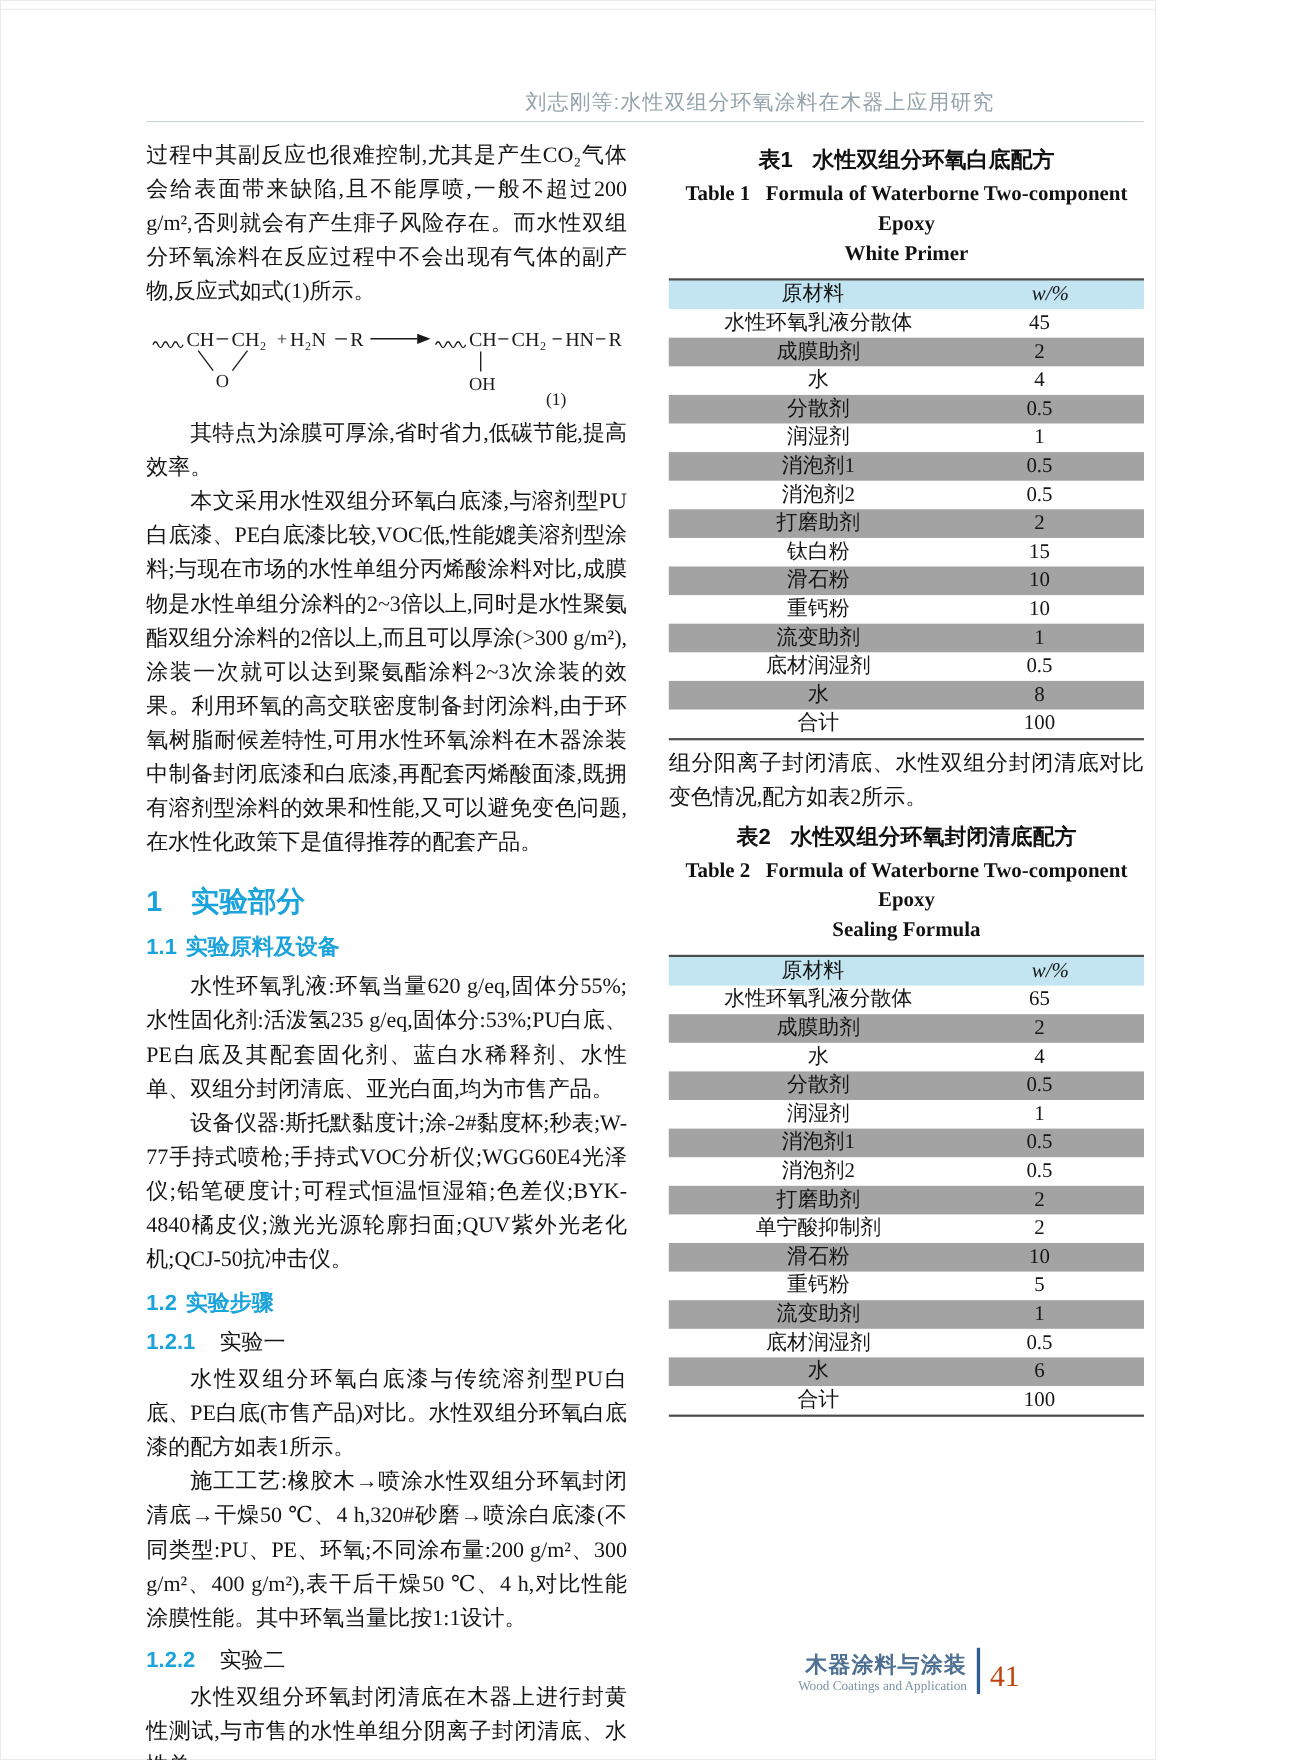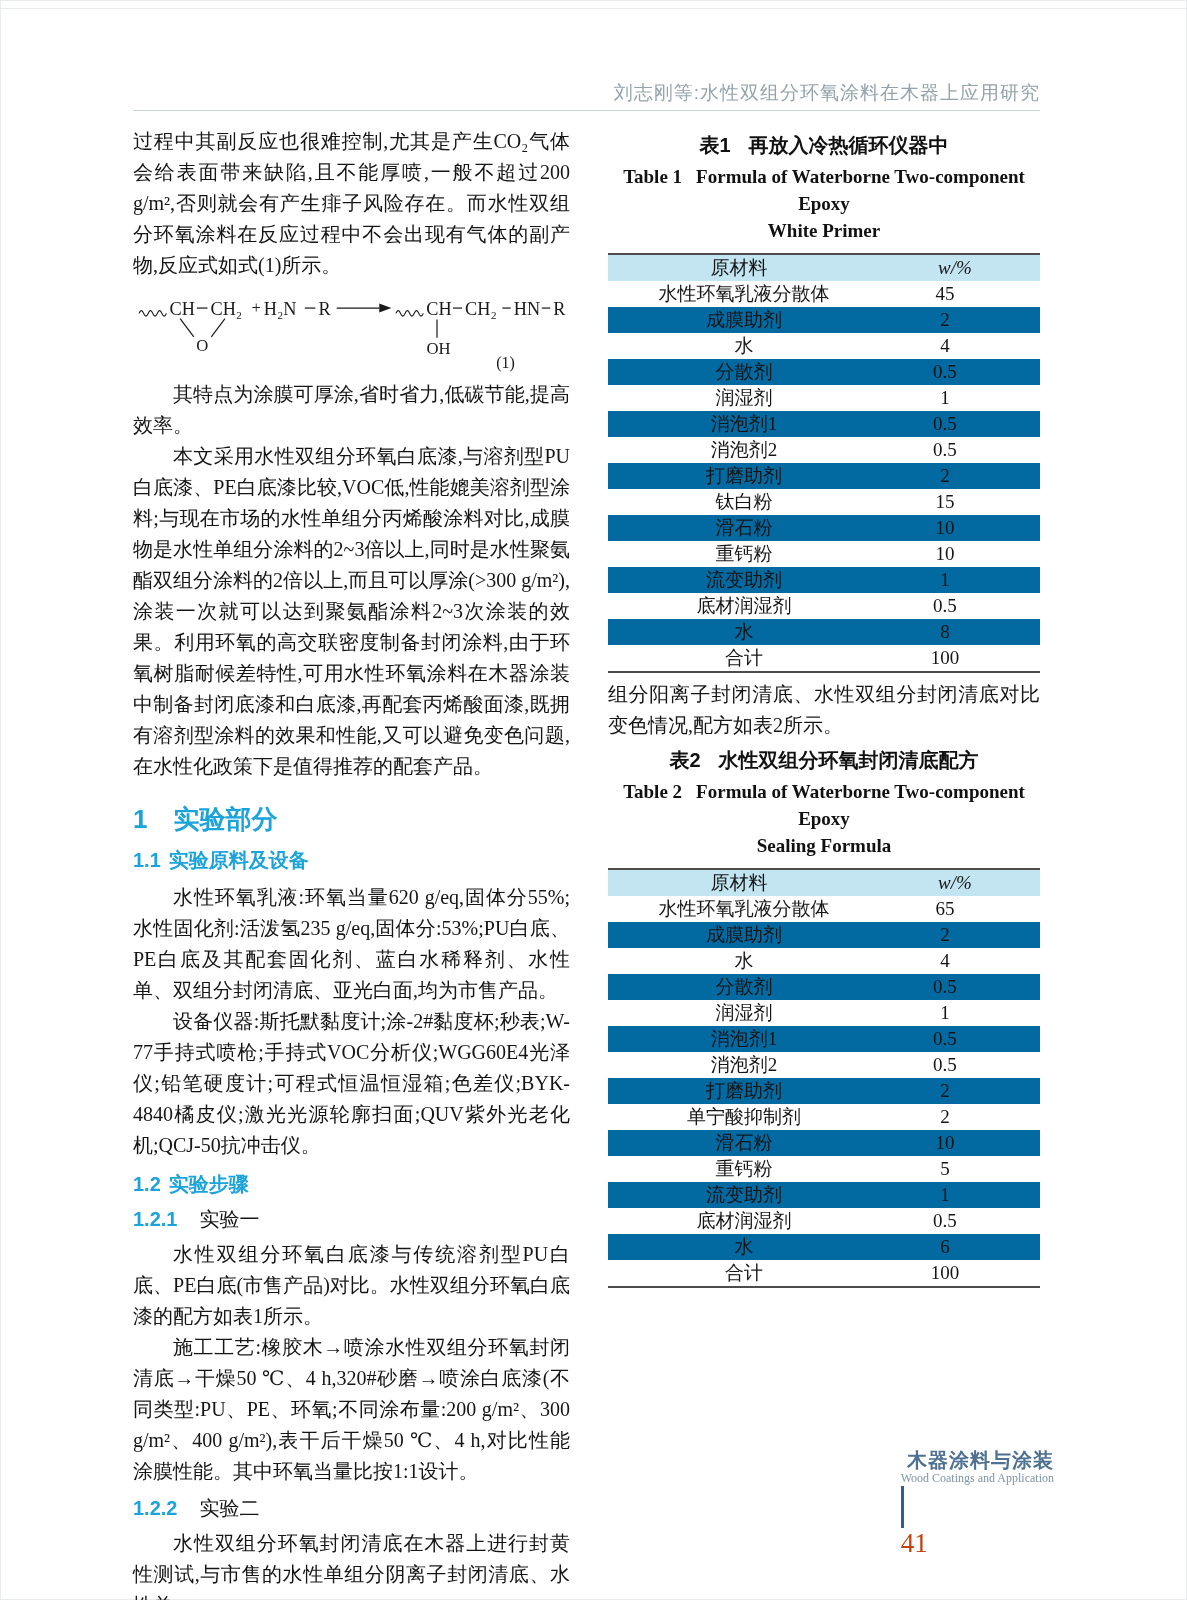--- a/index.html
+++ b/index.html
@@ -1,17 +1,17 @@
 <!DOCTYPE html>
 <html><head>
 <meta charset="utf-8">
 <style>
   html,body{margin:0;padding:0;background:#ffffff;}
   .page{
-    position:relative;width:1187px;height:1600px;background:#ffffff;
+    position:relative;width:1051px;height:1600px;background:#ffffff;
     font-family:"Liberation Serif","DejaVu Serif",serif;color:#151515;
     overflow:hidden;box-shadow:inset 0 0 0 1px #e9eced;
   }
   .top-artifact{position:absolute;top:8px;left:0;width:100%;height:1px;background:#e6e9ea;}
   .running-head{
     position:absolute;top:80px;right:147px;font-size:19px;letter-spacing:1px;
     color:#94a3ab;font-family:"Liberation Sans","DejaVu Sans",sans-serif;
   }
   .head-rule{position:absolute;top:110px;left:133px;width:907px;height:1px;background:#ccd4d8;}
 
@@ -50,26 +50,26 @@
     border-top:2px solid #4c4c4c;border-bottom:2px solid #4c4c4c;
     font-size:19px;
   }
   table.formula th,table.formula td{
     height:26px;padding:0;font-weight:normal;line-height:26px;
   }
   table.formula th{background:#c3e5f2;text-align:center;padding-left:20px;}
   table.formula th.val{font-style:italic;}
   table.formula td:first-child{text-align:center;padding-left:30px;width:56%;}
   table.formula td:last-child{text-align:center;}
-  table.formula tr.blue{background:#0369a1;}
+  table.formula tr.blue{background:#a3a3a3;}
 
   .between{margin:30px 0 28px 0;}
   .last-para{margin-top:22px;}
 
-  .footer{position:absolute;top:1449px;right:124px;display:flex;align-items:flex-start;flex-direction:column;}
+  .footer{position:absolute;top:1498px;right:124px;display:flex;align-items:flex-end;}
   .footer .names{text-align:right;margin-right:9px;}
   .footer .cn{font-family:"Liberation Sans","DejaVu Sans",sans-serif;font-weight:bold;
     font-size:20px;color:#4e7092;letter-spacing:1px;line-height:22px;}
   .footer .en{font-size:12px;color:#7b93a8;line-height:15px;}
   .footer .bar{width:3px;height:42px;background:#2f5f92;margin-right:9px;}
   .footer .num{font-size:27px;color:#c2410c;}
 </style>
 </head>
 <body>
 
@@ -144,21 +144,21 @@
     <div class="h3">
       <span class="num">1.2.2</span><span class="ttl">实验二</span>
     </div>
     <p class="body indent">水性双组分环氧封闭清底在木器上进行封黄性测试,与市售的水性单组分阴离子封闭清底、水性单</p>
   </div>
 
   <div class="col-right">
 
     <div class="tbl-block">
       <div class="tbl-title-cn">
-        <span class="lbl">表1</span><span>再放入冷热循环仪器中</span>
+        <span class="lbl">表1</span><span>水性双组分环氧白底配方</span>
       </div>
       <div class="tbl-title-en">
         <span class="lbl">Table 1</span><span>Formula of Waterborne Two-component Epoxy</span><br>
         <span>White Primer</span>
       </div>
       <table class="formula">
         <thead>
           <tr>
             <th>原材料</th>
             <th class="val">w/%</th>

